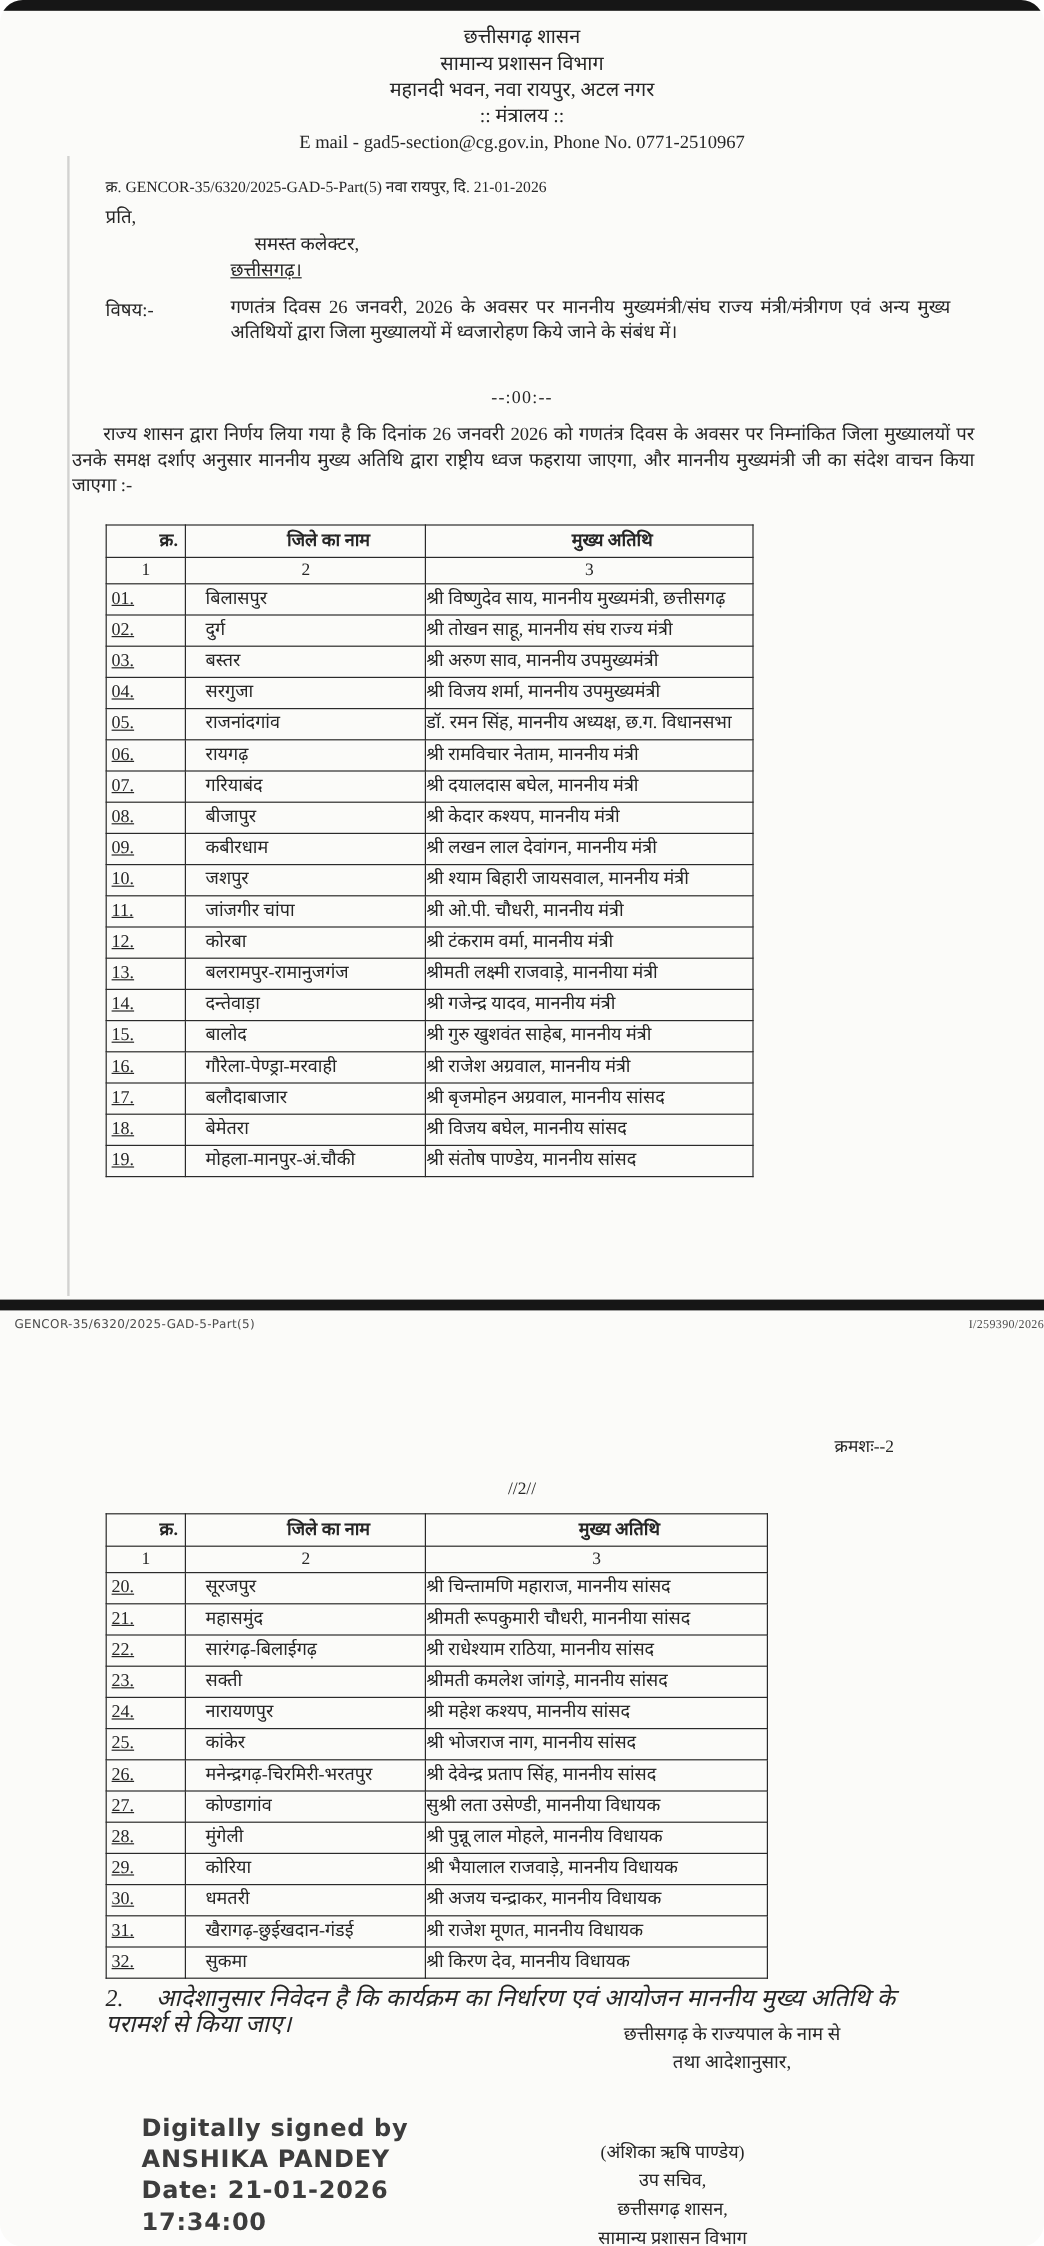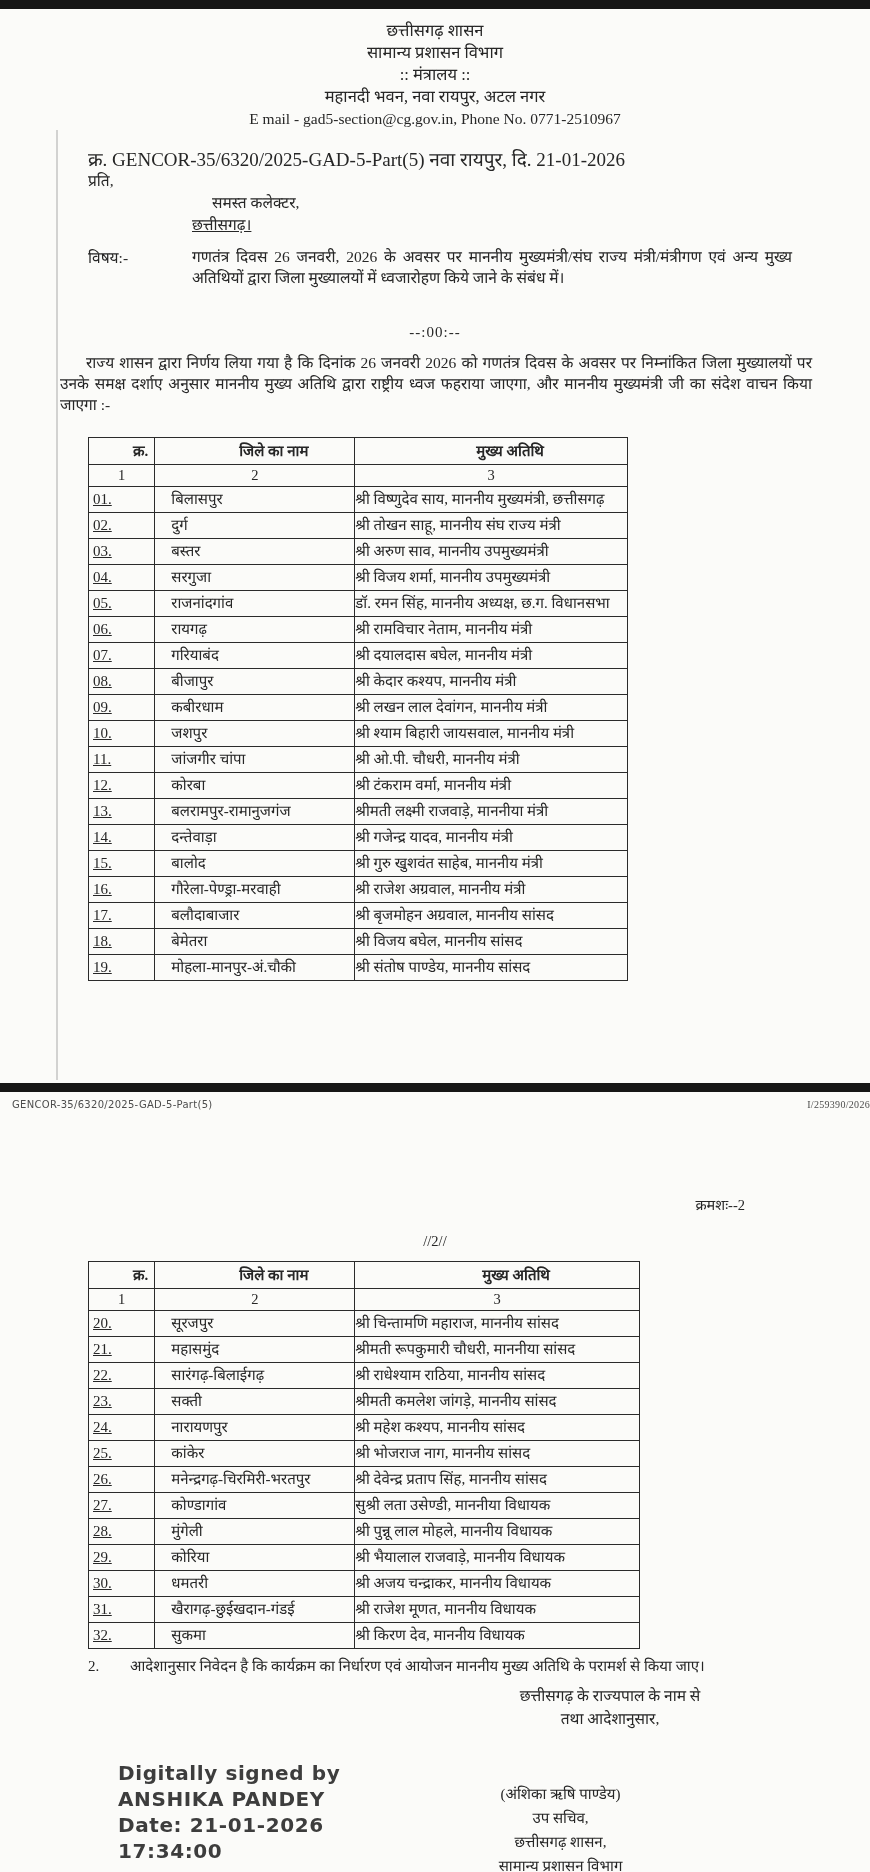--- a/index.html
+++ b/index.html
@@ -1,30 +1,31 @@
 <!DOCTYPE html>
 <html lang="hi"><head>
 <meta charset="utf-8">
 <style>
   html,body{margin:0;padding:0;background:#ffffff;}
   .canvas{
     position:relative;width:870px;height:1872px;margin:0 auto;
     background:#fbfbf9;overflow:hidden;
     font-family:"Liberation Serif","DejaVu Serif","DejaVu Sans",serif;
     color:#262626;
+    border-radius:19px;
   }
   .abs{position:absolute;}
   .scan-bar-top{left:0;right:0;top:0;height:9px;background:#161616;}
   .scan-bar-mid{left:0;right:0;top:1083px;height:9px;background:#161616;}
   .scan-edge-left{left:56px;top:130px;width:2px;height:950px;background:rgba(0,0,0,0.16);}
 
   .gov-header{top:20px;left:0;right:0;text-align:center;line-height:22px;font-size:16.5px;}
   .gov-header .en{font-size:15.5px;}
 
-  .ref-line{top:146px;left:88px;font-size:19px;}
+  .ref-line{top:146px;left:88px;font-size:13px;}
   .to-label{top:169px;left:88px;font-size:15.5px;}
   .to-line1{top:191px;left:192px;font-size:15.5px;margin-left:20px;}
   .to-line2{top:213px;left:192px;font-size:15.5px;text-decoration:underline;}
 
   .subject-label{top:246px;left:88px;font-size:15.5px;}
   .subject-text{top:246px;left:192px;width:600px;font-size:15.5px;line-height:21px;text-align:justify;}
 
   .divider{top:324px;left:0;right:0;text-align:center;font-size:15px;letter-spacing:1px;}
 
   .para1{top:352px;left:60px;width:752px;font-size:15.5px;line-height:21px;text-indent:26px;text-align:justify;}
@@ -44,42 +45,42 @@
   .table2{top:1261px;left:88px;width:552px;}
 
   .efile-left{top:1099px;left:12px;font-size:10px;color:#4c4c4c;
     font-family:"DejaVu Sans","Liberation Sans",sans-serif;letter-spacing:0.3px;}
   .efile-right{top:1099px;right:0;font-size:10px;color:#4c4c4c;
     font-family:Liberation Serif, serif;letter-spacing:0.3px;}
 
   .continuation{top:1194px;right:125px;font-size:14.5px;}
   .page-label{top:1233px;left:0;right:0;text-align:center;font-size:14.5px;}
 
-  .para2{top:1656px;left:88px;width:658px;font-size:15px;line-height:21px;text-align:justify;}
+  .para2{top:1656px;left:88px;width:658px;font-size:20px;line-height:21px;text-align:justify;font-style:italic;}
   .para2 .pno{display:inline-block;width:42px;}
 
   .authority{top:1684px;left:470px;width:280px;text-align:center;font-size:15.5px;line-height:23px;}
 
   .dsign{top:1760px;left:118px;font-size:20px;line-height:26px;font-weight:bold;
     letter-spacing:0.6px;color:#3d3d3d;font-family:"DejaVu Sans","Liberation Sans",sans-serif;}
   .signer{top:1782px;left:468px;width:185px;text-align:center;font-size:15px;line-height:24px;}
 </style>
 </head>
 <body>
 
 <div class="canvas">
 
   <div class="abs scan-bar-top"></div>
   <div class="abs scan-edge-left"></div>
 
   <div class="abs gov-header">
     <div>छत्तीसगढ़ शासन</div>
     <div>सामान्य प्रशासन विभाग</div>
+    <div>महानदी भवन, नवा रायपुर, अटल नगर</div>
     <div>:: मंत्रालय ::</div>
-    <div>महानदी भवन, नवा रायपुर, अटल नगर</div>
     <div class="en">E mail - gad5-section@cg.gov.in, Phone No. 0771-2510967</div>
   </div>
 
   <div class="abs ref-line">क्र. GENCOR-35/6320/2025-GAD-5-Part(5) नवा रायपुर, दि. 21-01-2026</div>
   <div class="abs to-label">प्रति,</div>
   <div class="abs to-line1">समस्त कलेक्टर,</div>
   <div class="abs to-line2">छत्तीसगढ़।</div>
 
   <div class="abs subject-label">विषय:-</div>
   <div class="abs subject-text">गणतंत्र दिवस 26 जनवरी, 2026 के अवसर पर माननीय मुख्यमंत्री/संघ राज्य मंत्री/मंत्रीगण एवं अन्य मुख्य अतिथियों द्वारा जिला मुख्यालयों में ध्वजारोहण किये जाने के संबंध में।</div>

